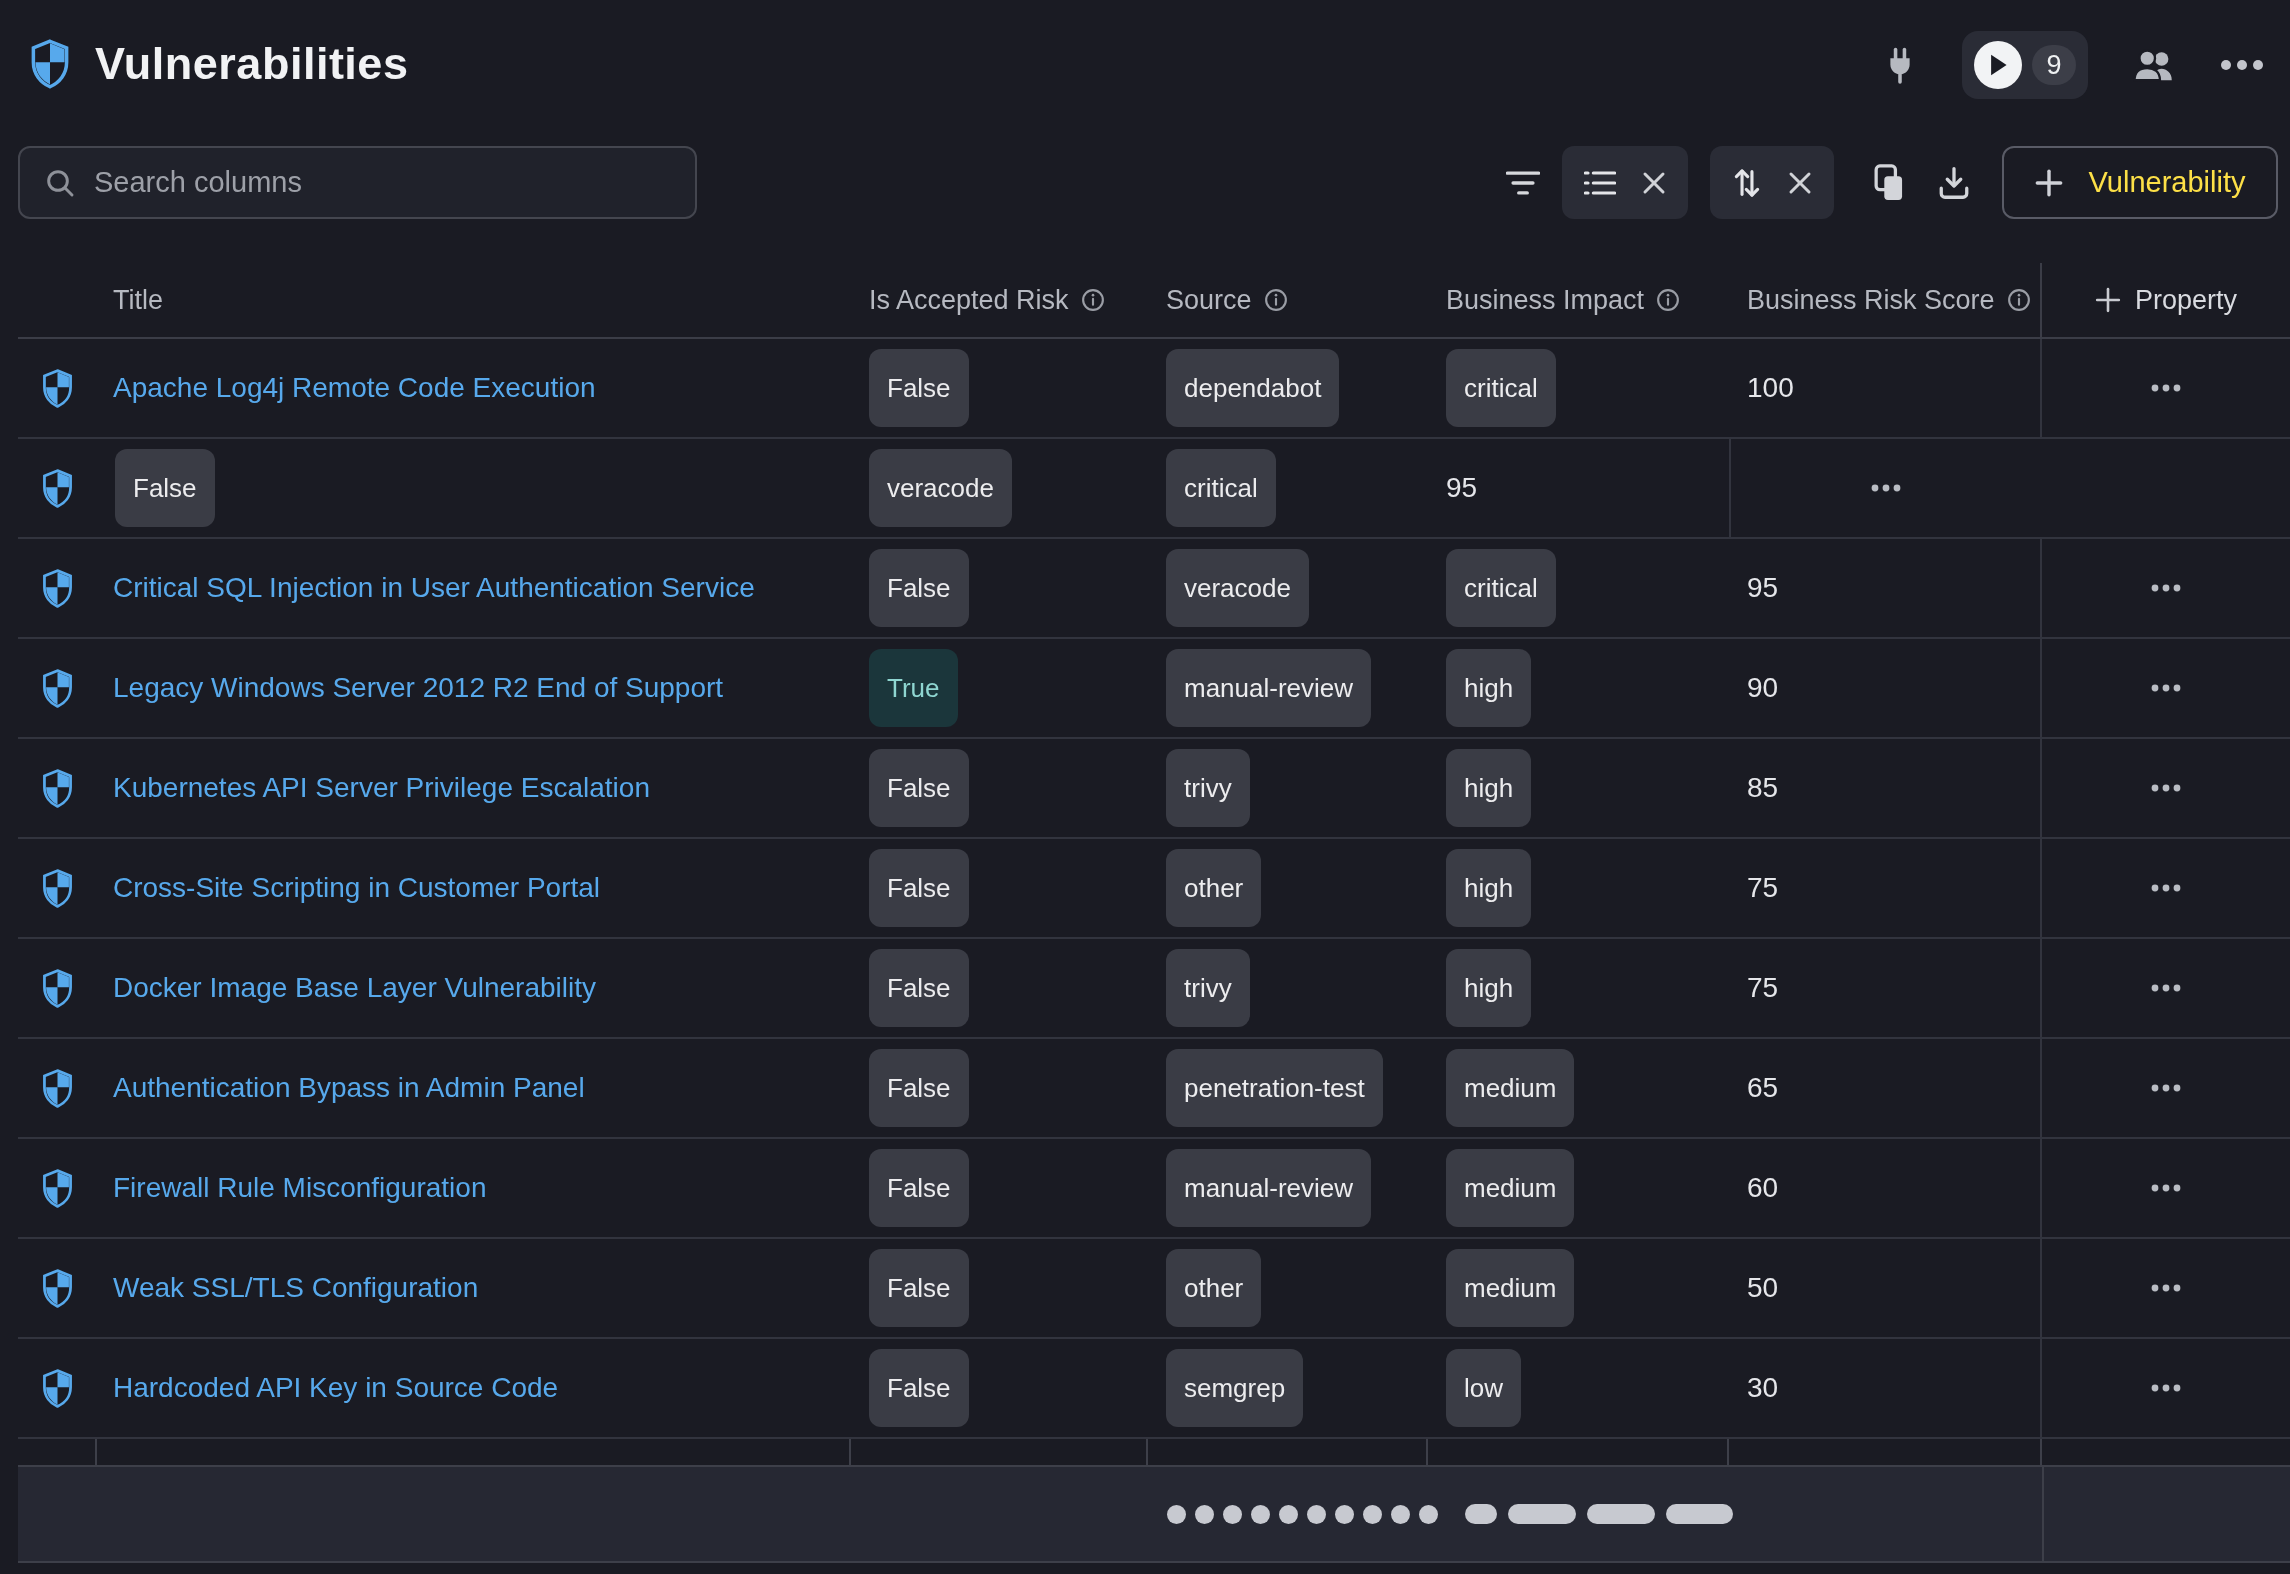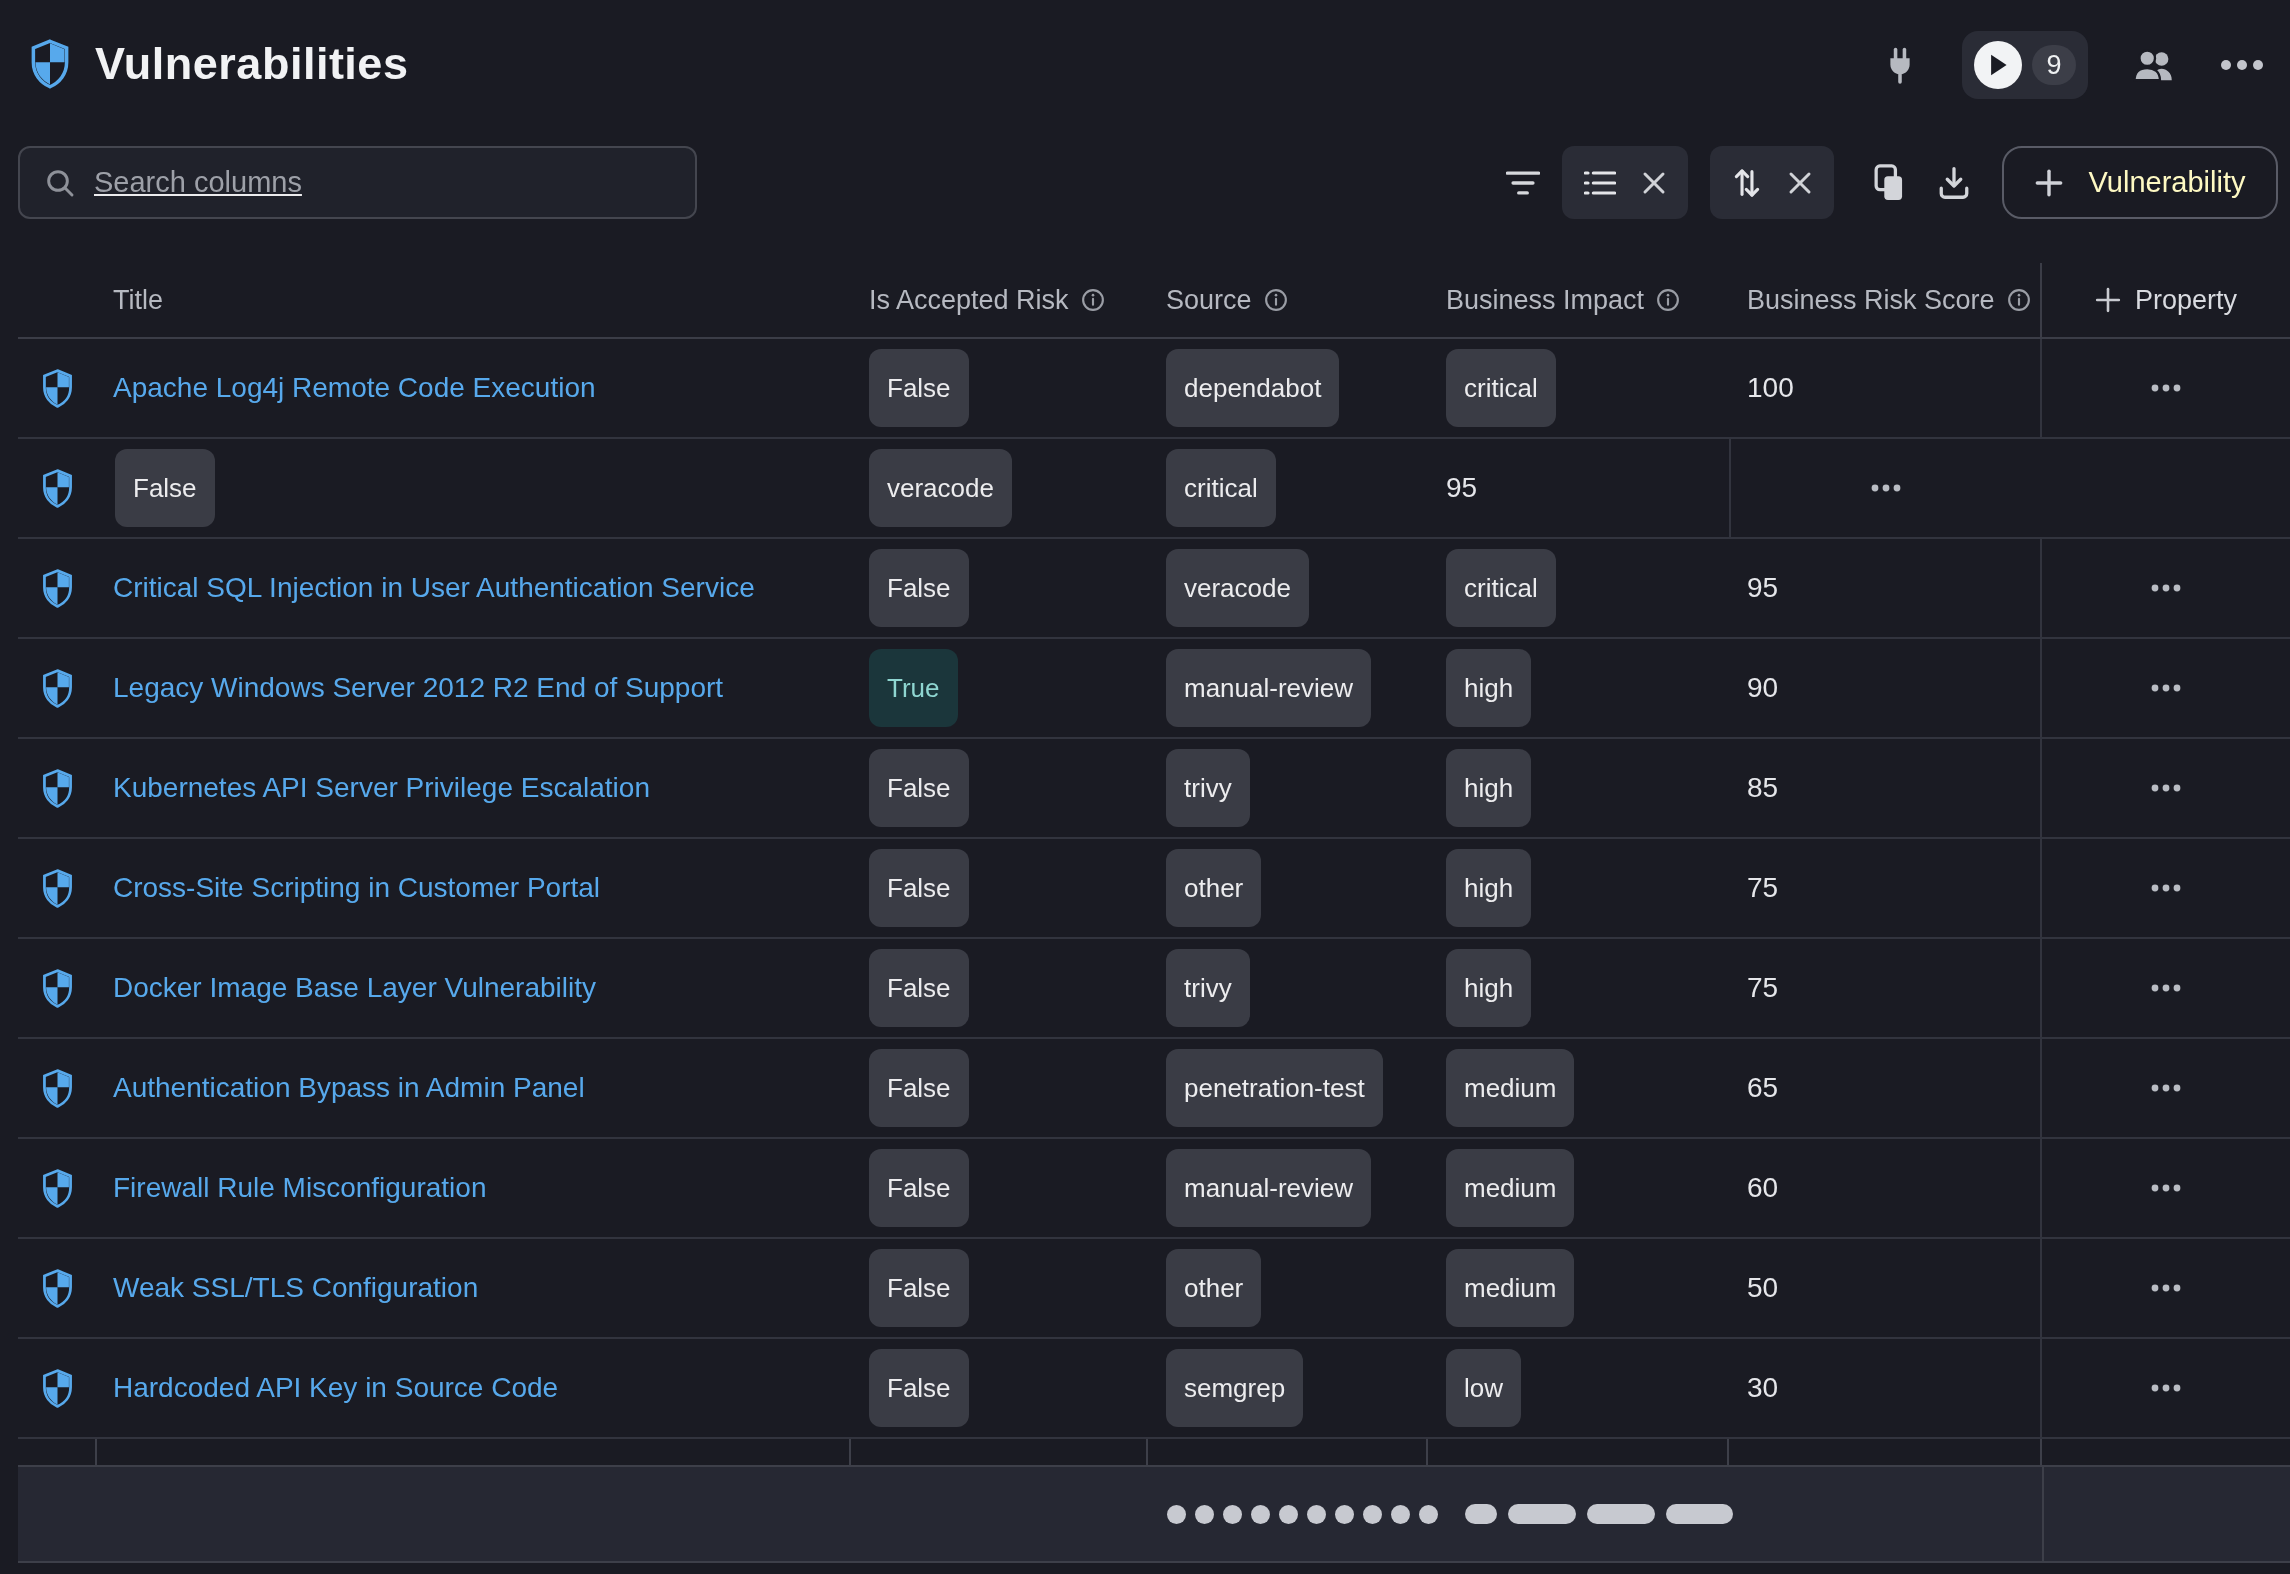--- a/index.html
+++ b/index.html
@@ -18,27 +18,27 @@
   .brand { position:absolute; left:29px; top:38px; display:flex; align-items:center; gap:24px; }
   .page-title { font-size:45px; font-weight:700; color:#f1f2f4; letter-spacing:0.5px; }
   .topbar-right { position:absolute; right:26px; top:30px; height:70px; display:flex; align-items:center; gap:44px; }
   .icon-btn { background:none; border:none; cursor:pointer; display:flex; align-items:center; justify-content:center; }
   .run-group { display:flex; align-items:center; gap:10px; background:#2a2c36; border:none; border-radius:16px; height:68px; padding:0 12px; cursor:pointer; }
   .play-circle { width:48px; height:48px; border-radius:50%; background:#f2f3f5; display:flex; align-items:center; justify-content:center; }
   .run-count { min-width:44px; height:40px; border-radius:20px; background:#3c3e48; color:#eef0f2; font-size:27px; display:flex; align-items:center; justify-content:center; padding:0 10px; }
 
   
   .controls { position:absolute; top:146px; left:0; right:0; height:73px; }
-  .search-box { position:absolute; left:18px; top:0; width:679px; height:73px; background:#20222b; border:2px solid #44464f; border-radius:12px; display:flex; align-items:center; padding:0 24px; gap:18px;text-decoration:underline; }
+  .search-box { position:absolute; left:18px; top:0; width:679px; height:73px; background:#20222b; border:2px solid #44464f; border-radius:12px; display:flex; align-items:center; padding:0 24px; gap:18px; }
   .search-box input { flex:1; background:transparent; border:none; outline:none; color:#dfe1e5; font-size:29px; font-family:"Liberation Sans", sans-serif; }
   .search-box input::placeholder { color:#9da0a8; }
   .controls-right { position:absolute; right:12px; top:0; height:73px; display:flex; align-items:center; }
   .tool-gap-sm { width:22px; } .tool-gap-md { width:30px; } .tool-gap-lg { width:36px; }
   .pill-group { height:73px; background:#2a2c36; border-radius:12px; display:flex; align-items:center; padding:0 22px; gap:26px; }
-  .add-btn { height:73px; width:276px; border:2px solid #595b66; border-radius:20px; background:transparent; color:#fef9c3; font-size:29px; font-family:"Liberation Sans", sans-serif; display:flex; align-items:center; justify-content:center; gap:26px; cursor:pointer; }
+  .add-btn { height:73px; width:276px; border:2px solid #595b66; border-radius:12px; background:transparent; color:#fde047; font-size:29px; font-family:"Liberation Sans", sans-serif; display:flex; align-items:center; justify-content:center; gap:26px; cursor:pointer; }
 
   
   .table { position:absolute; top:263px; left:18px; width:2272px; }
   .grid-row { display:grid; grid-template-columns:79px 754px 297px 280px 301px 311px 250px; }
   .thead { height:76px; border-bottom:2px solid #3b3d47; }
   .th { display:flex; align-items:center; gap:12px; font-size:27px; color:#b6b9c1; cursor:pointer;text-align:right; }
   .th.pad { padding-left:18px; }
   .th-title { padding-left:16px; }
   .th-property { justify-content:center; border-left:2px solid #3b3d47; color:#d9dbe0; gap:14px; }
   .trow { height:100px; border-bottom:2px solid #32343e; }

